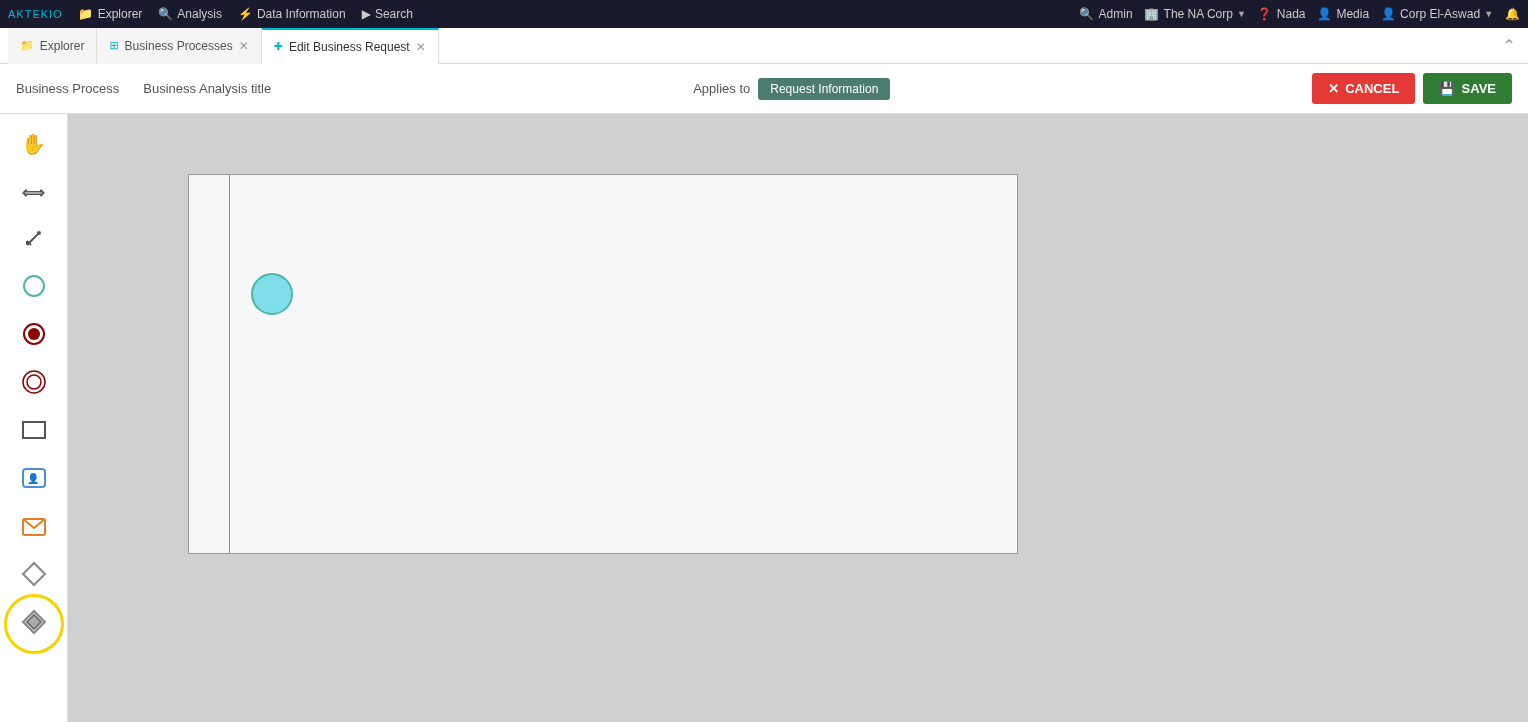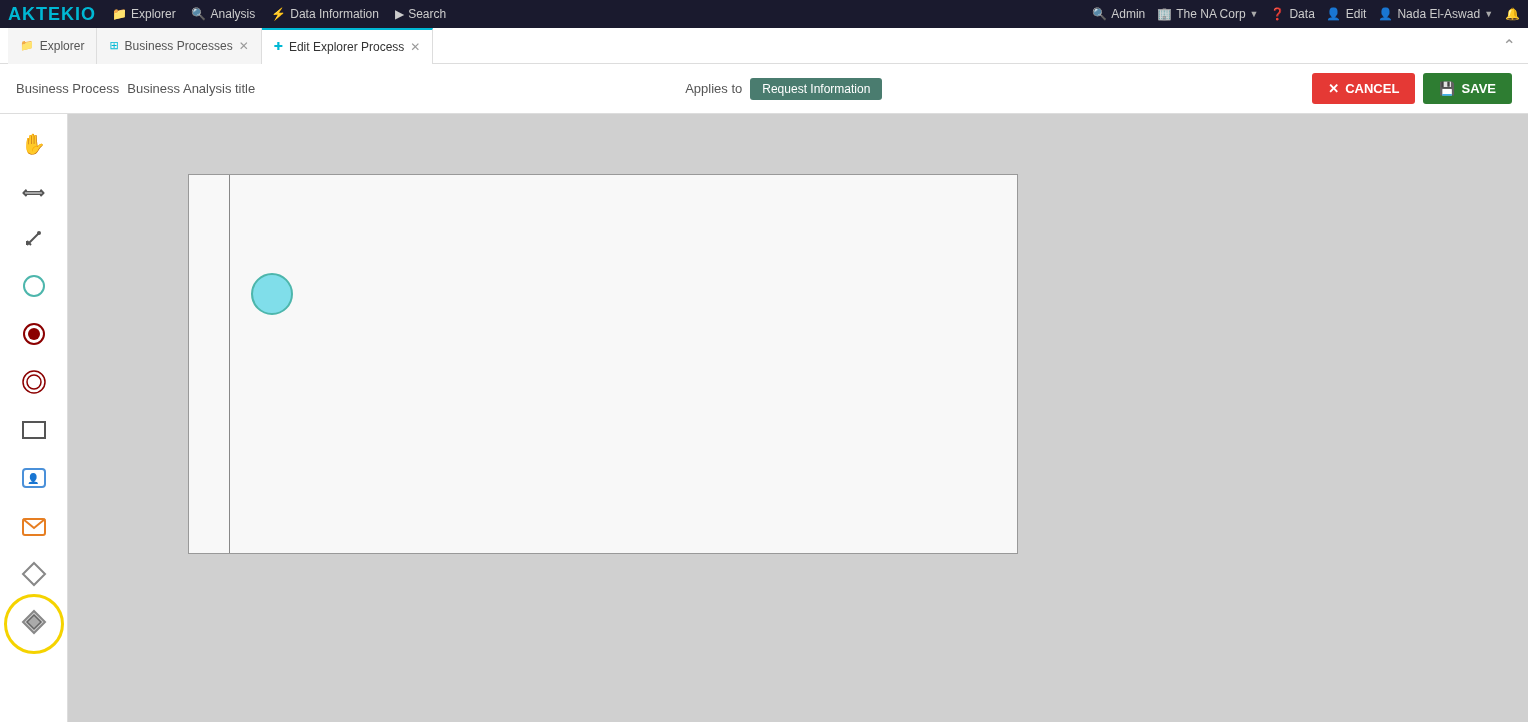--- a/index.html
+++ b/index.html
@@ -9,22 +9,22 @@
     .top-nav {
       display: flex;
       align-items: center;
       background: #1a1a2e;
       height: 28px;
       padding: 0 8px;
       gap: 16px;
     }
     .top-nav .logo {
       color: #00b8d4;
-      font-weight: bold;
-      font-size: 18px;
+      font-weight: normal;
+      font-size: 11px;
       letter-spacing: 1px;
     }
     .top-nav .nav-item {
       display: flex;
       align-items: center;
       gap: 4px;
       color: #ccc;
       font-size: 12px;
       cursor: pointer;
     }
@@ -87,21 +87,21 @@
       display: flex;
       align-items: center;
       background: #fff;
       border-bottom: 1px solid #ddd;
       height: 50px;
       padding: 0 16px;
     }
     .breadcrumb {
       display: flex;
       align-items: center;
-      gap: 4px;
+      gap: 12px;
       font-size: 13px;
       color: #555;
     }
     .breadcrumb .sep { color: #999; }
     .toolbar-center {
       margin-left: auto;
       margin-right: auto;
       display: flex;
       align-items: center;
       gap: 8px;
@@ -249,50 +249,50 @@
       <span>🔍</span>
       <span>Admin</span>
     </div>
     <div class="nav-item">
       <span>🏢</span>
       <span>The NA Corp</span>
       <span class="nav-chevron">▼</span>
     </div>
     <div class="nav-item">
       <span>❓</span>
-      <span>Data</span>
+      <span>Nada</span>
     </div>
     <div class="nav-item">
       <span>👤</span>
-      <span>Edit</span>
+      <span>Media</span>
     </div>
     <div class="nav-item">
       <span>👤</span>
-      <span>Nada El-Aswad</span>
+      <span>Corp El-Aswad</span>
       <span class="nav-chevron">▼</span>
     </div>
     <div class="nav-item">
       <span>🔔</span>
     </div>
   </div>
 </div>
 
 <div class="tabs-bar">
   <div class="tab">
     <span class="tab-icon">📁</span>
     <span>Explorer</span>
   </div>
   <div class="tab">
     <span class="tab-icon">⊞</span>
     <span>Business Processes</span>
     <span class="close-btn">✕</span>
   </div>
   <div class="tab active">
     <span class="tab-icon">✚</span>
-    <span>Edit Explorer Process</span>
+    <span>Edit Business Request</span>
     <span class="close-btn">✕</span>
   </div>
   <div class="tab-collapse">⌃</div>
 </div>
 
 <div class="toolbar">
   <div class="breadcrumb">
     <span>Business Process</span>
     <span class="sep"> </span>
     <span>Business Analysis title</span>

